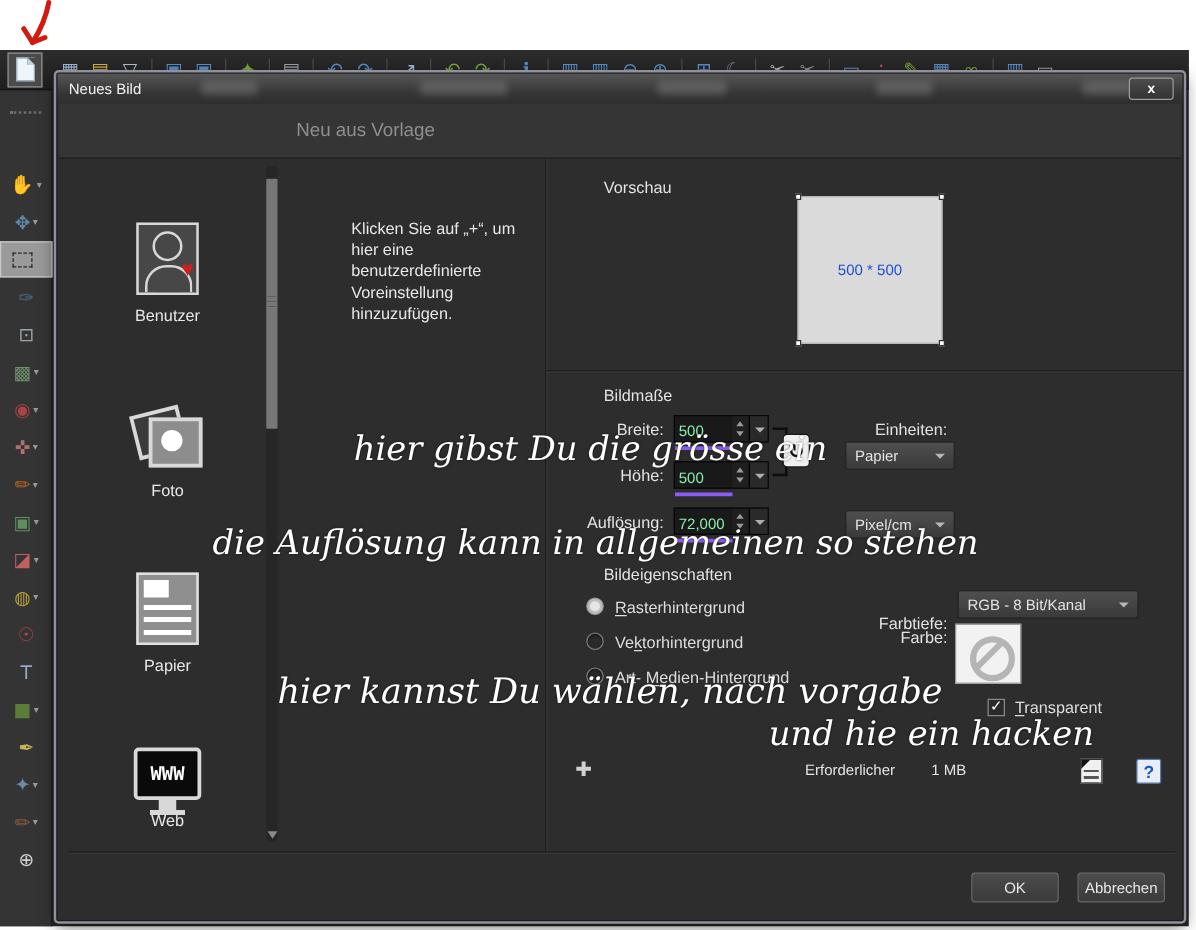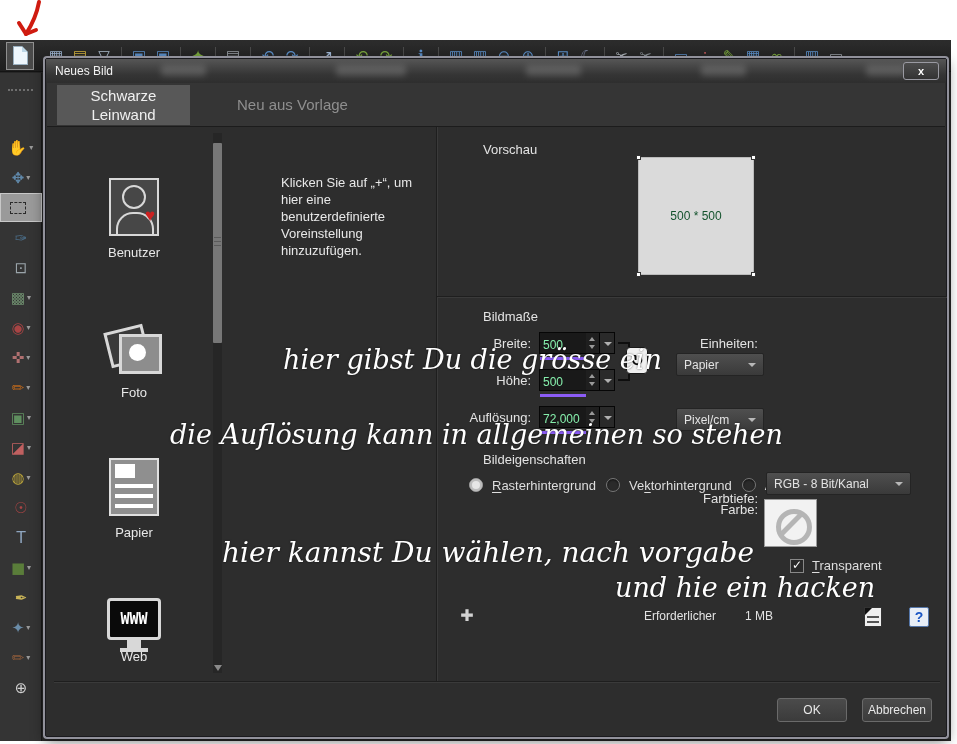--- a/index.html
+++ b/index.html
@@ -97,21 +97,21 @@
 
   .hint { position:absolute; left:235px; top:115px; width:156px; font:13px/17px "Liberation Sans", sans-serif;
           color:#e8e8e8; }
 
   
   .lbl { position:absolute; font-size:13px; color:#e3e3e3;margin-left:24px; }
   .watermark { position:absolute; left:423px; top:96px; font:italic bold 46px "DejaVu Serif", serif;
           color:#141414; letter-spacing:2px; }
   .prevbox { position:absolute; left:592px; top:98px; width:116px; height:118px; background:#dadada;
           border:1px solid #bbb; display:flex; align-items:center; justify-content:center;
-          font-size:12px; color:#14532d; }
+          font-size:12px; color:#1d4ed8; }
   .handle { position:absolute; width:5px; height:5px; background:#fff; border:1px solid #333; }
 
   
   .flabel { position:absolute; width:95px; text-align:right; font-size:13px; color:#e3e3e3; }
   .spinfield { position:absolute; width:76px; height:22px; background:#191919; border:1px solid #060606;
           display:flex; }
   .spin-input { flex:1; min-width:0; background:transparent; border:none;
           border-bottom:3px solid #8b5cf6; color:#86efac; font:12px "Liberation Sans", sans-serif;
           padding:12px 3px; outline:none; }
   .spin-arrows { width:13px; position:relative; background:#1f1f1f; }
@@ -129,21 +129,21 @@
           font:bold 16px/25px "DejaVu Sans", sans-serif; }
 
   .dropdown { position:absolute; height:23px; background:linear-gradient(#4f4f4f,#3a3a3a);
           border:1px solid #242424; border-radius:2px; color:#e3e3e3; font-size:12px;
           display:flex; align-items:center; padding:0 7px; }
   .dropdown .dtext { flex:1; white-space:nowrap; overflow:hidden; }
   .dd-caret { width:0; height:0; border-left:4px solid transparent; border-right:4px solid transparent;
           border-top:4px solid #b8b8b8; margin-left:5px; }
 
   
-  .radios { position:absolute; left:423px; top:417px; display:flex; gap:10px; }
+  .radios { position:absolute; left:423px; top:417px; display:flex; flex-direction:column; gap:10px; }
   .radio-row { height:18px; display:flex; align-items:center; font-size:13px; color:#dedede; }
   .radio { width:14px; height:14px; border-radius:50%; background:#2a2a2a;
           border:1px solid #777; margin-right:9px; box-shadow:inset 0 1px 2px #111; }
   .radio-row.selected .radio { background:#e6e6e6; border-color:#999; box-shadow:inset 0 0 0 2px #bdbdbd; }
   .rlabel u { text-underline-offset:2px; }
   .checkrow { position:absolute; left:722px; top:499px; display:flex; align-items:center;
           font-size:13px; color:#dedede;padding-left:22px; }
   .checkbox { width:14px; height:14px; background:#2a2a2a; border:1px solid #888; margin-right:8px;
           position:relative; }
   .checkbox.checked::after { content:"✓"; position:absolute; left:1px; top:-2px; color:#fff;
@@ -389,21 +389,20 @@
       <span>Neues Bild</span>
       <span class="blob" style="left:115px;width:45px"></span>
       <span class="blob" style="left:290px;width:70px"></span>
       <span class="blob" style="left:480px;width:55px"></span>
       <span class="blob" style="left:655px;width:45px"></span>
       <span class="blob" style="left:820px;width:40px"></span>
       <div class="closebtn">x</div>
     </div>
 
     <div class="dlg-head">
-      <div class="tab-sel">Schwarze Leinwand</div>
       <div class="tab-off">Neu aus Vorlage</div>
     </div>
 
     <div class="vdiv"></div>
     <div class="hsep" style="left:391px;top:237px;width:510px;"></div>
     <div class="hsep" style="left:8px;top:622px;width:886px;"></div>
 
     <div class="presets">
 
     <div class="preset ic-benutzer">

